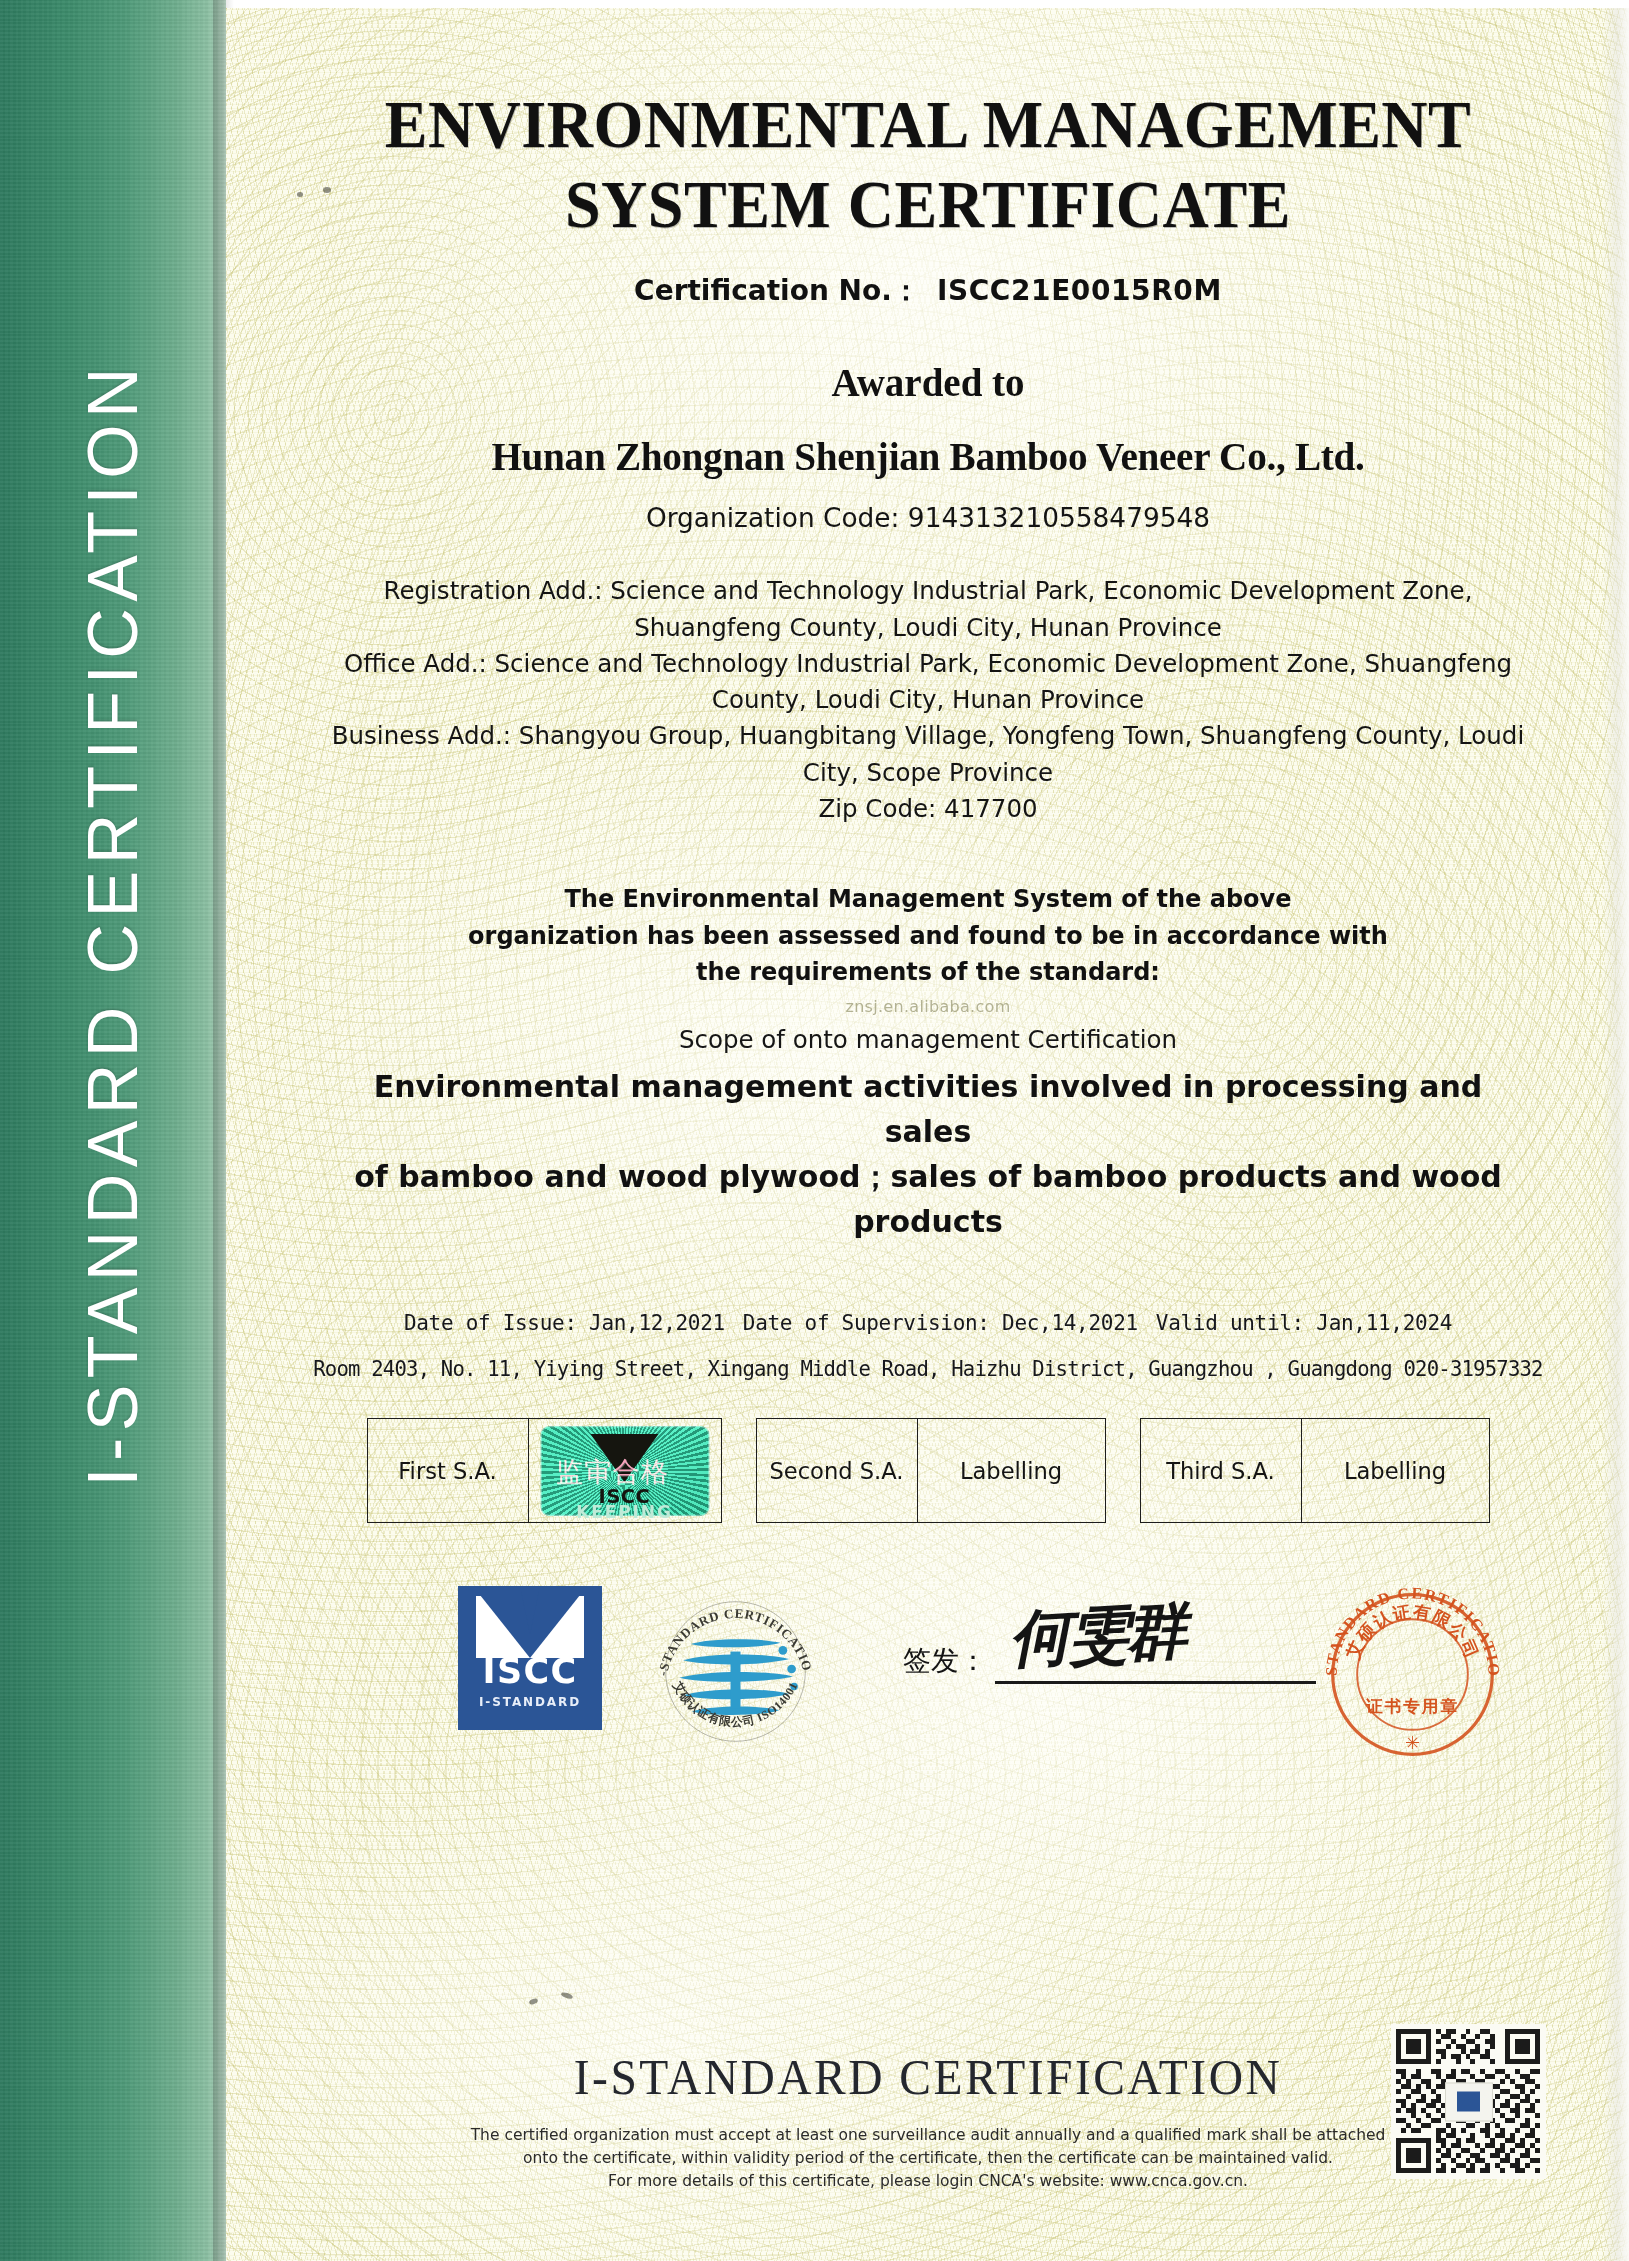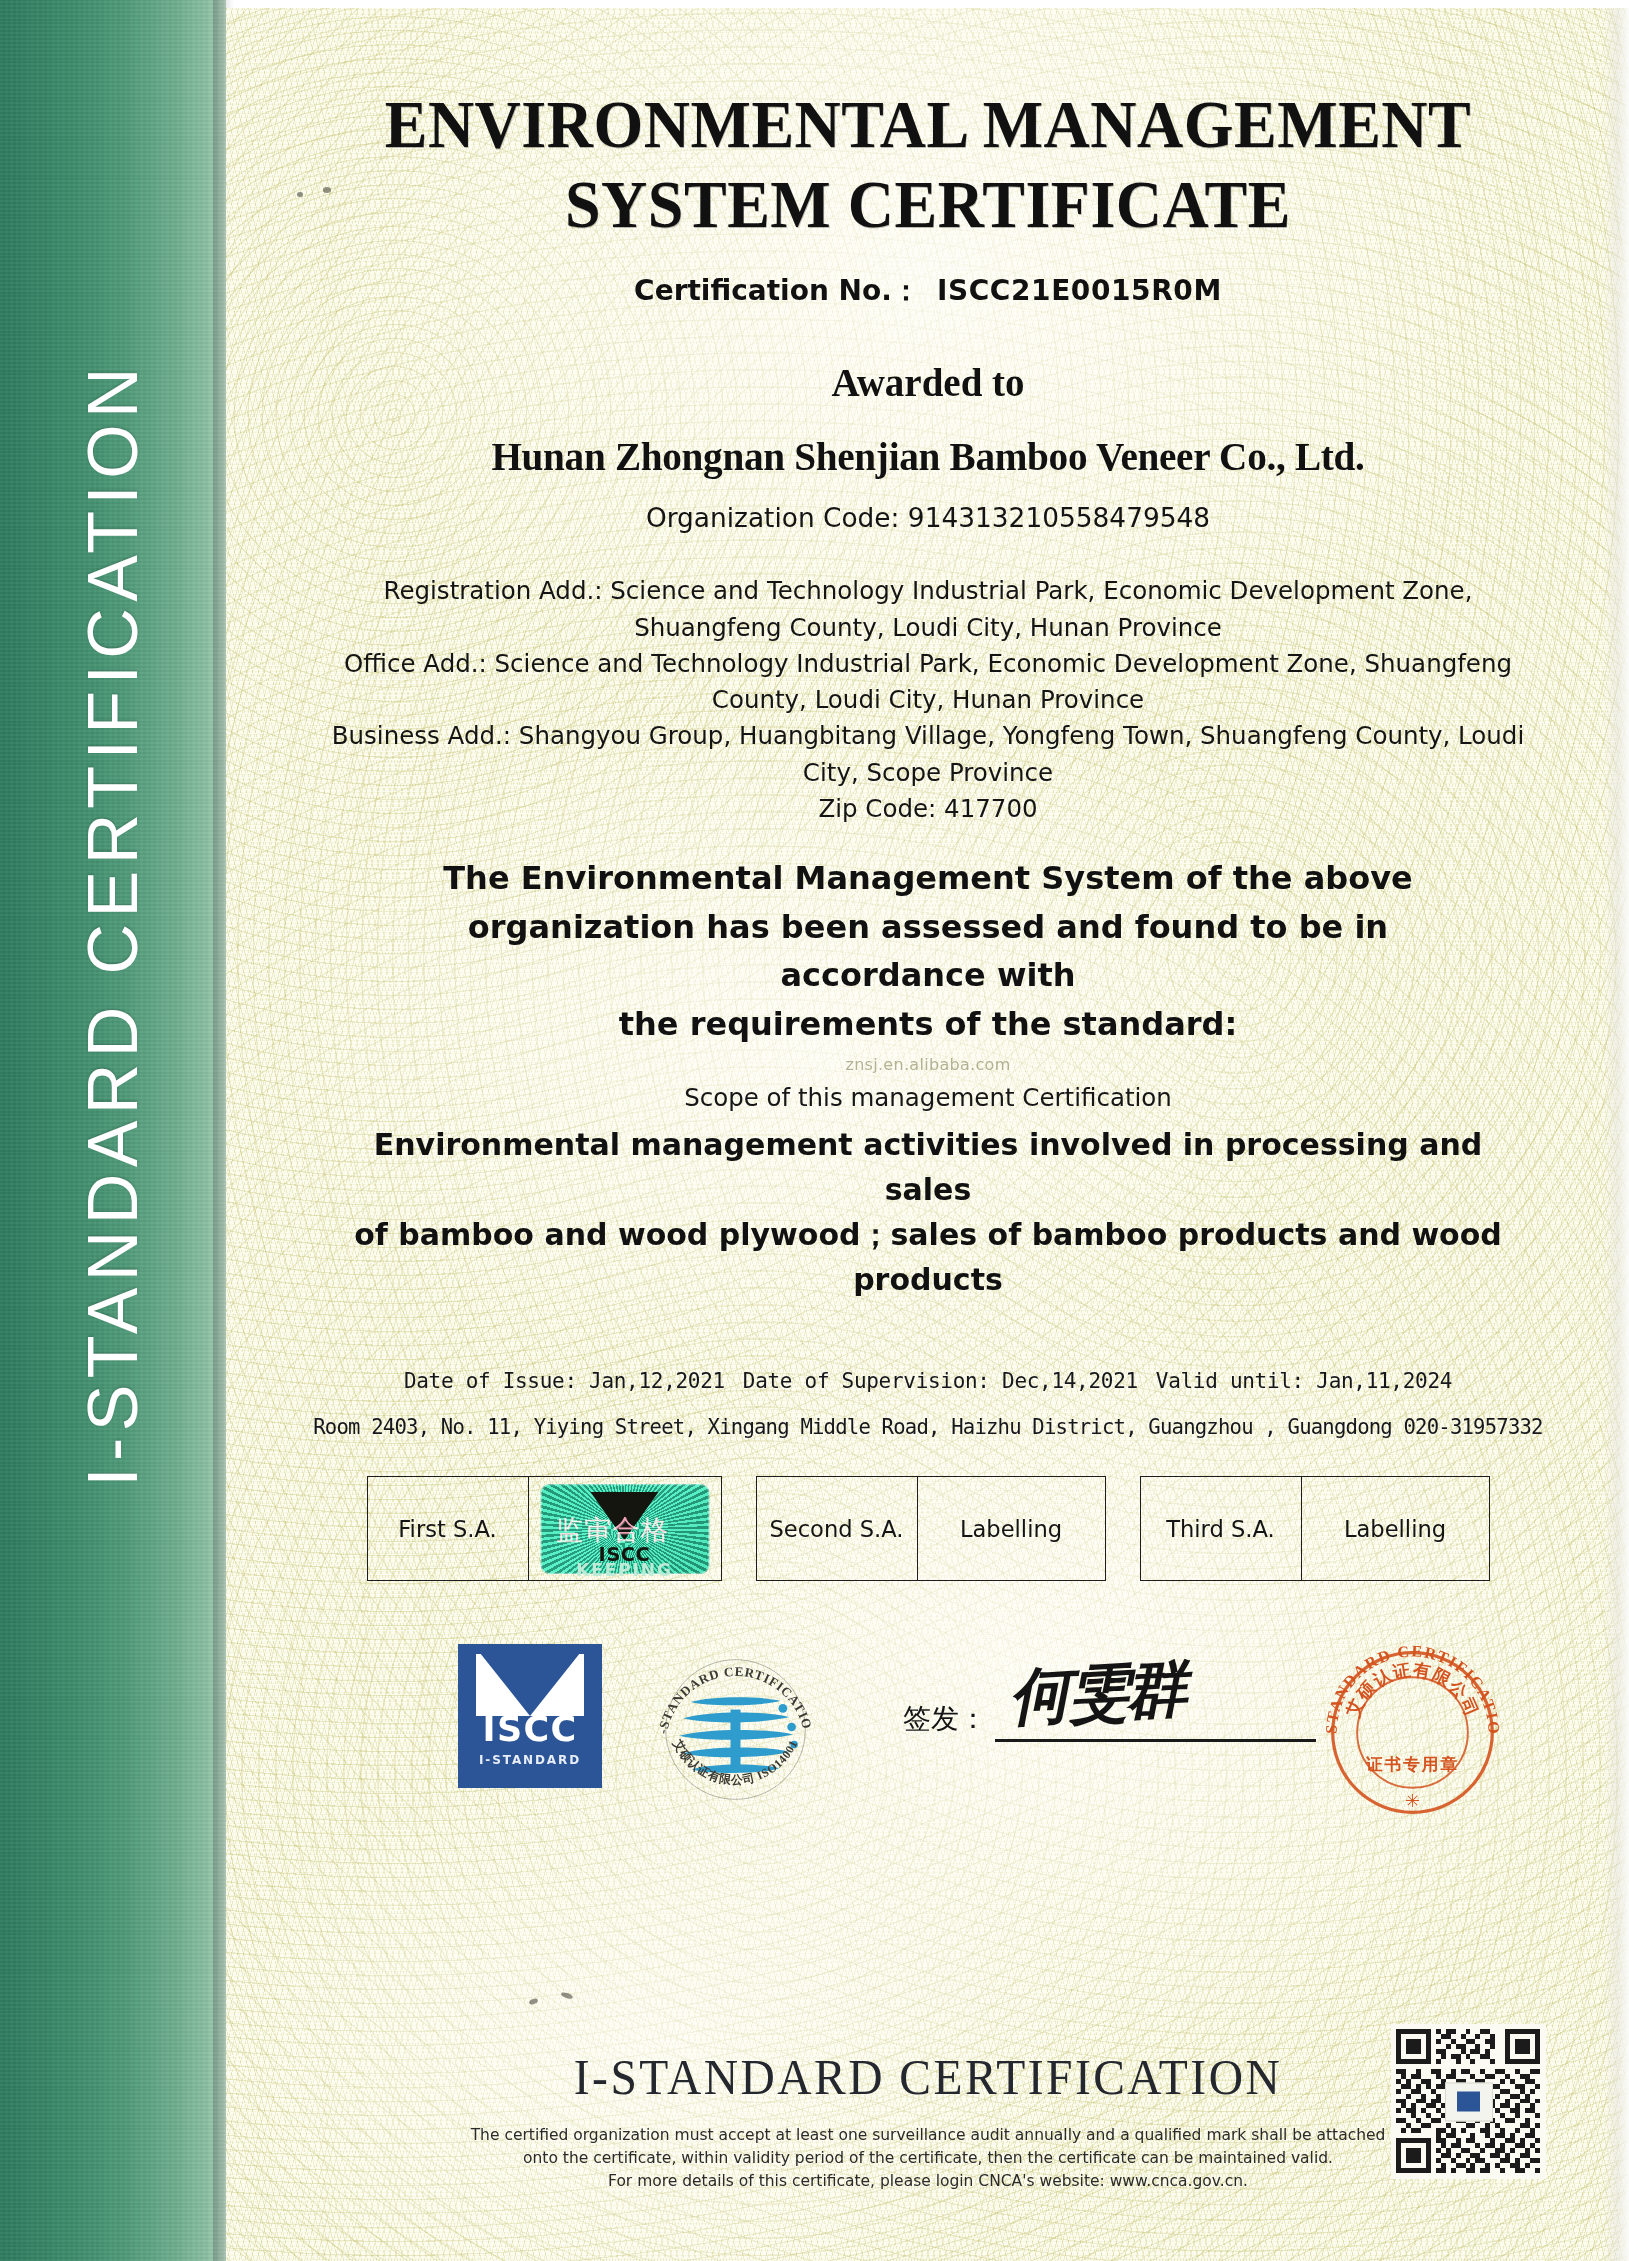--- a/index.html
+++ b/index.html
@@ -144,24 +144,24 @@
     font-size:24.5px;
     line-height:1.48;
     color:#141414;
     max-width:1225px;
     margin-left:auto;margin-right:auto;
   }
   .addr .line{display:block;}
 
   
   .statement{
-    margin-top:27px;
+    margin-top:54px;
     font-family:"DejaVu Sans",sans-serif;
     font-weight:700;
-    font-size:32px;
+    font-size:24px;
     line-height:1.52;
     color:#111;
     max-width:1109px;
     margin-left:auto;margin-right:auto;
   }
   .standard{
     margin-top:27px;
     font-family:"DejaVu Sans",sans-serif;
     font-weight:700;
     font-size:36px;
@@ -449,21 +449,21 @@
       </div>
 
       <div class="statement">
         <div>The Environmental Management System of the above</div>
         <div>organization has been assessed and found to be in accordance with</div>
         <div>the requirements of the standard:</div>
       </div>
 
       <div class="watermark">znsj.en.alibaba.com</div>
 
-      <div class="scope-label">Scope of this management Certification</div>
+      <div class="scope-label">Scope of onto management Certification</div>
       <div class="scope-text">
         <div>Environmental management activities involved in processing and sales</div>
         <div>of bamboo and wood plywood；sales of bamboo products and wood</div>
         <div>products</div>
       </div>
 
       <div class="dates">
         <span class="seg">Date of Issue: Jan,12,2021</span><span class="seg">Date of Supervision: Dec,14,2021</span><span class="seg">Valid until: Jan,11,2024</span>
       </div>
       <div class="office-line">Room 2403, No. 11, Yiying Street, Xingang Middle Road, Haizhu District, Guangzhou , Guangdong 020-31957332</div>

